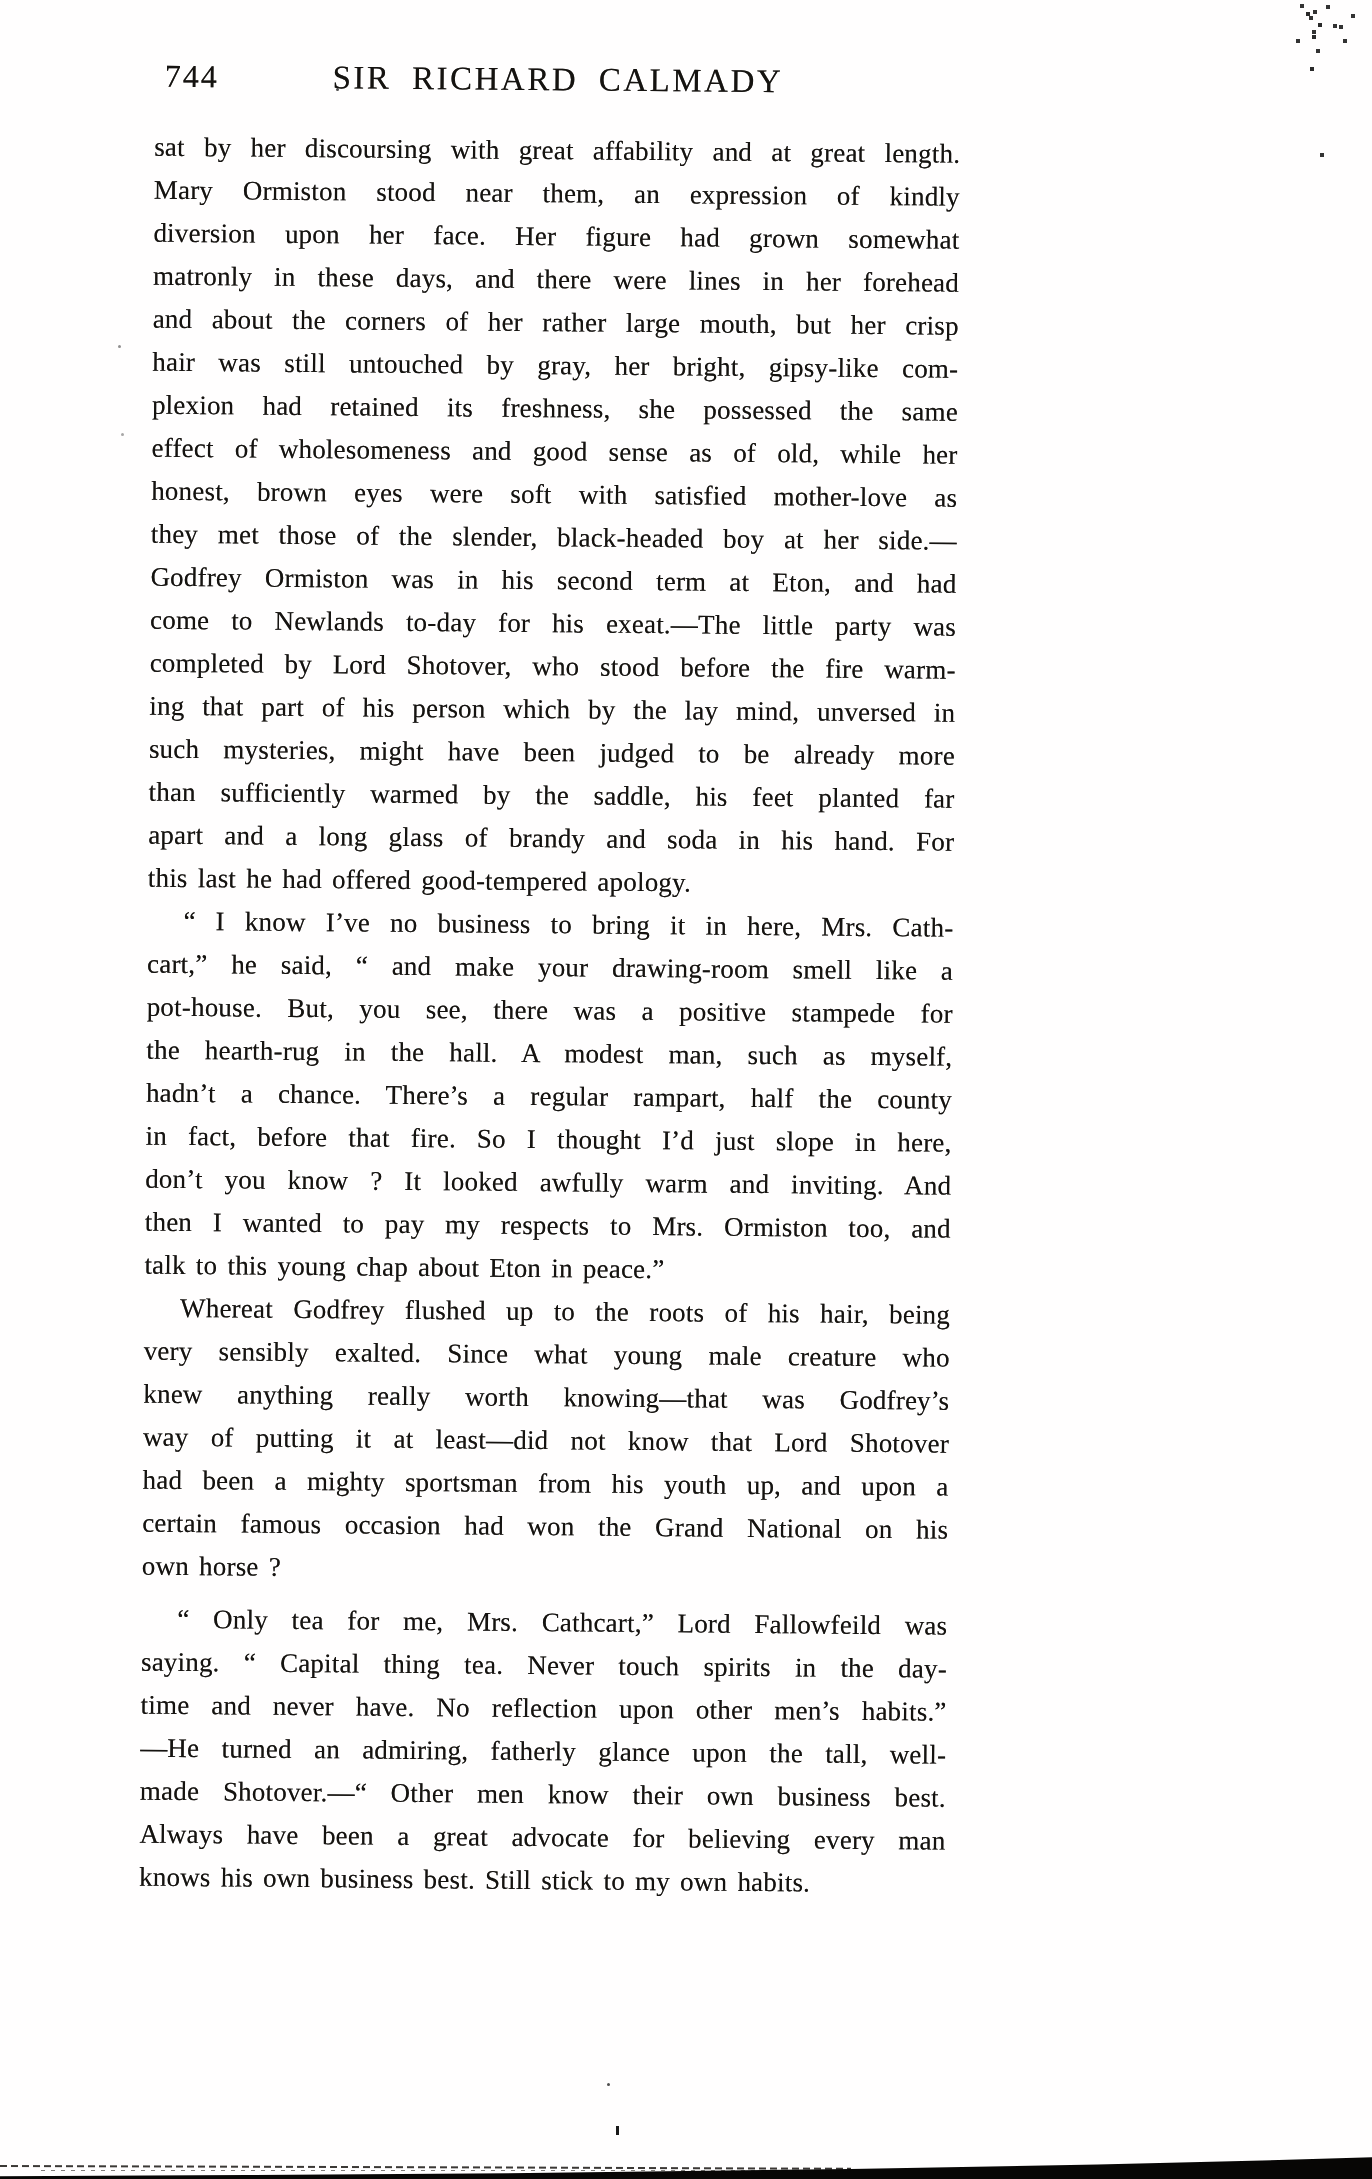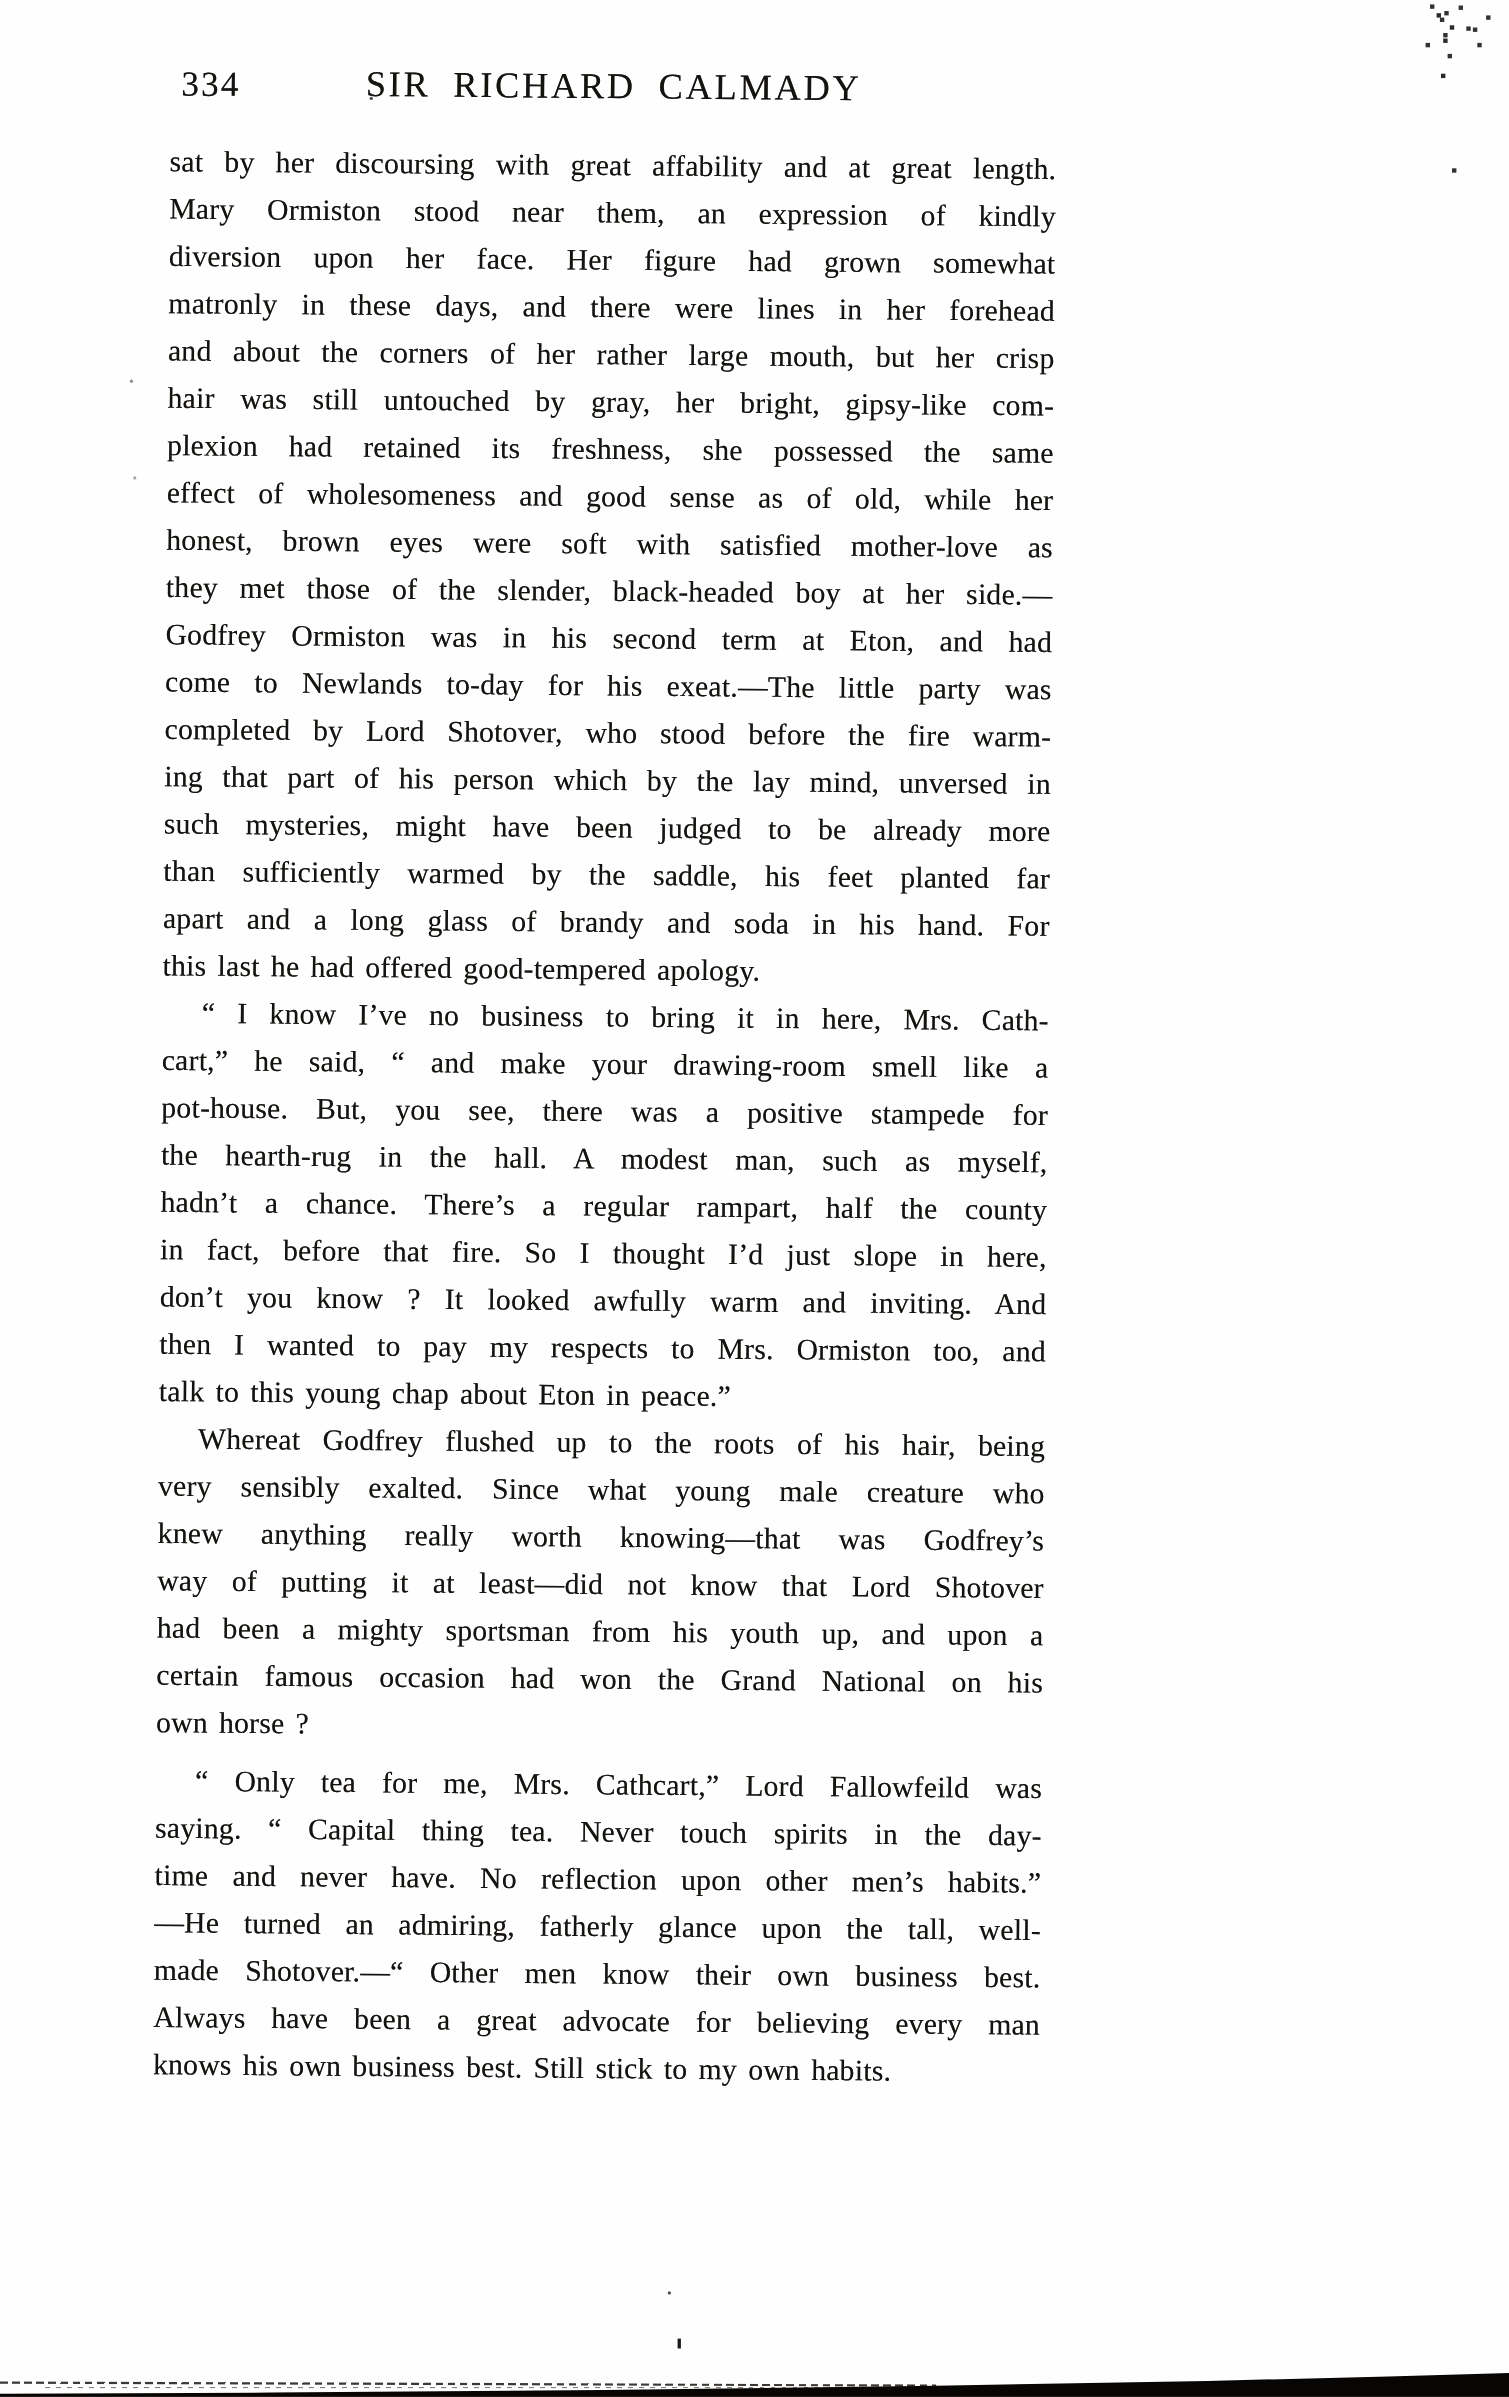--- a/index.html
+++ b/index.html
@@ -149,21 +149,21 @@
                        92% 34%, 100% 22%, 100% 100%, 0 100%);
   }
 </style>
 </head>
 <body>
 
 <div class="page">
 
   <div class="content">
     <div class="page-header">
-      <span class="page-number">334</span>
+      <span class="page-number">744</span>
       <h1 class="running-title">SIR RICHARD CALMADY</h1>
     </div>
 
     <div class="page-body" id="page-body">
 
     <div class="para">
           <div class="line">sat by her discoursing with great affability and at great length.</div>
           <div class="line">Mary Ormiston stood near them, an expression of kindly</div>
           <div class="line">diversion upon her face.  Her figure had grown somewhat</div>
           <div class="line">matronly in these days, and there were lines in her forehead</div>

